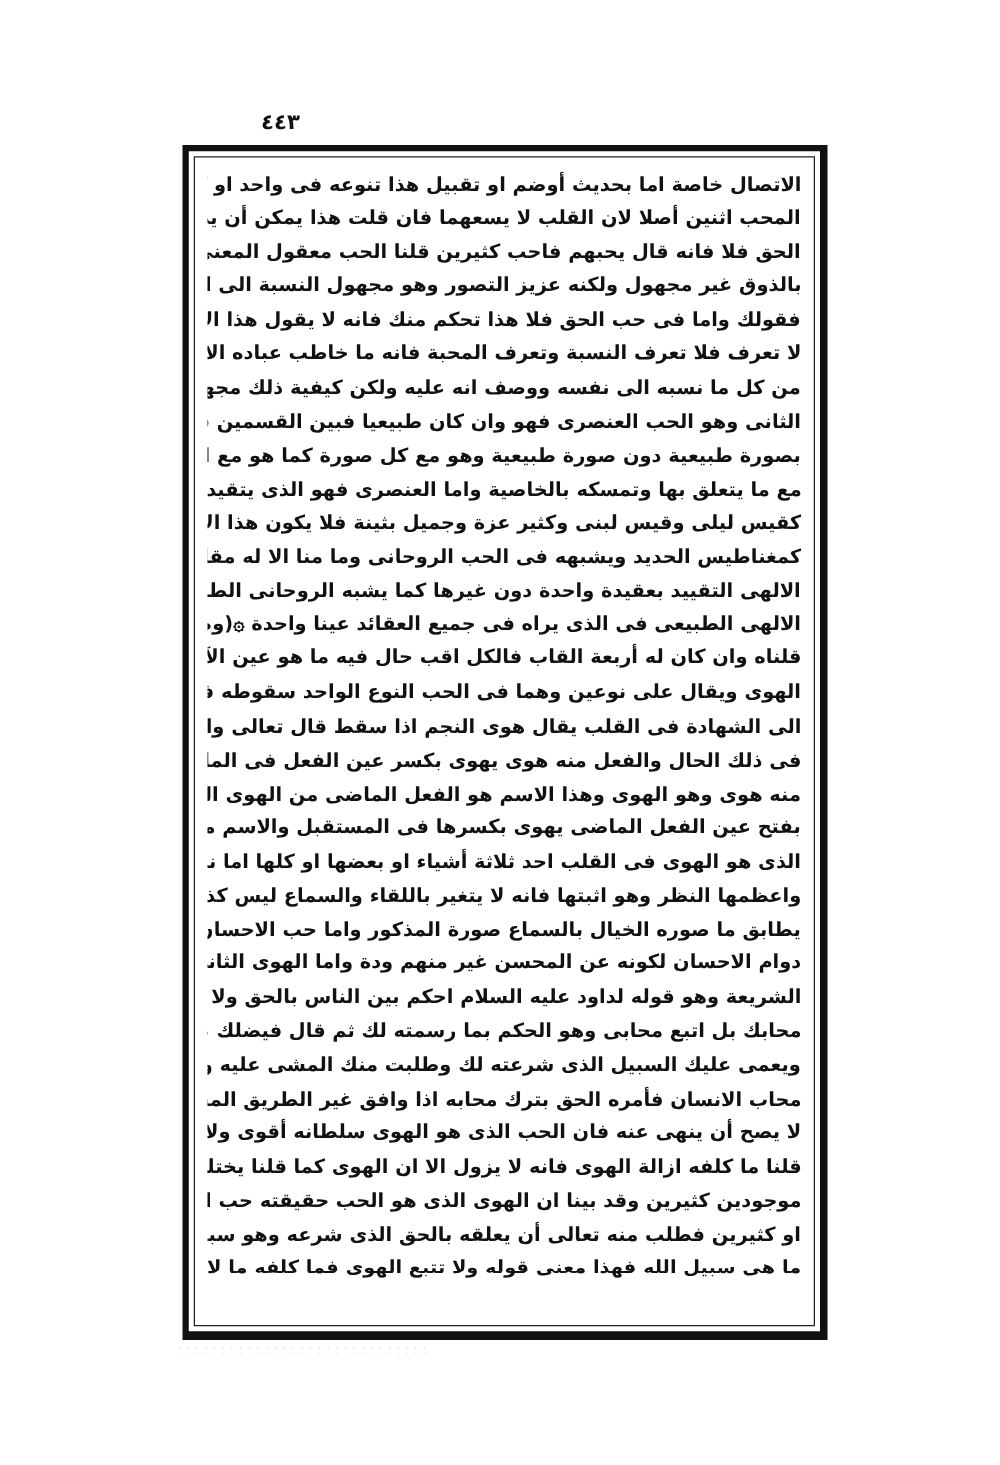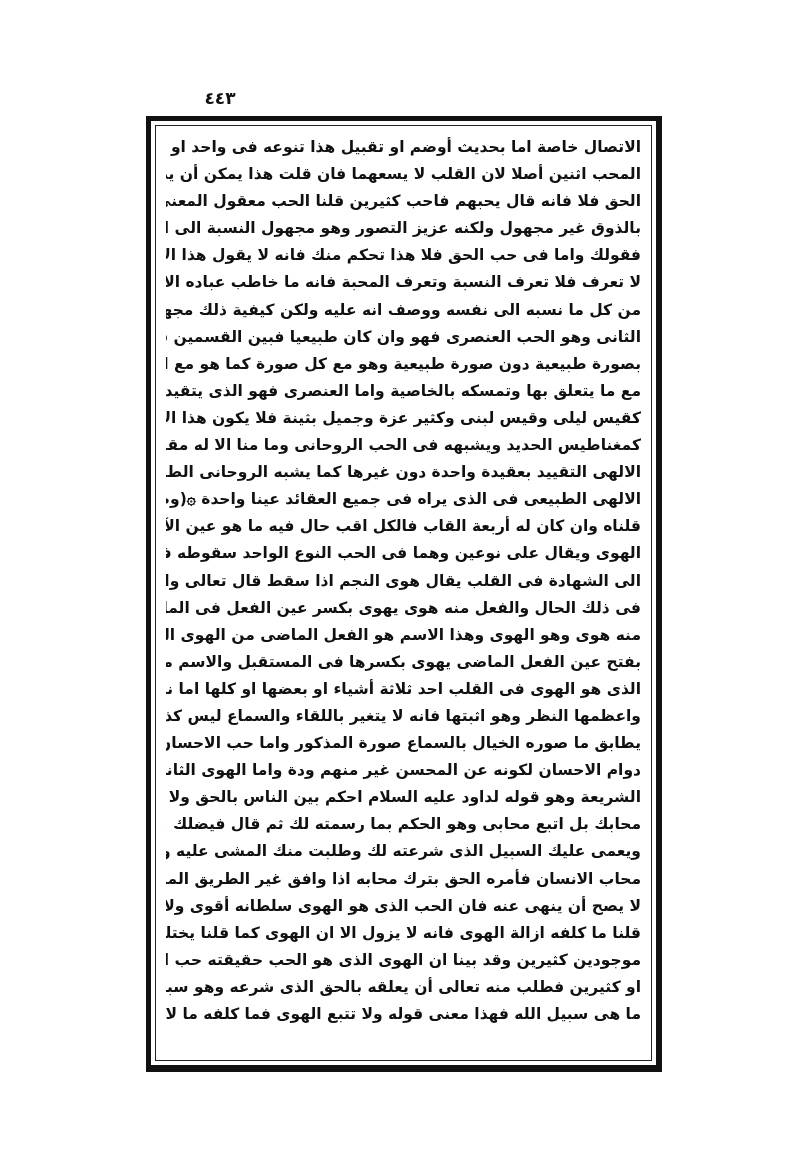--- a/index.html
+++ b/index.html
@@ -13,21 +13,21 @@
       position: relative;
       overflow: hidden;
       font-family: "DejaVu Sans", sans-serif;
       color: #111;
     }
     .page-number {
       position: absolute;
       left: 200px;
       top: 88px;
       width: 40px;
-      text-align: center;
+      text-align: right;
       font-size: 17px;
       font-weight: bold;
       letter-spacing: 1px;
       color: #111;
     }
     .frame-outer {
       position: absolute;
       left: 146px;
       top: 116px;
       width: 516px;

